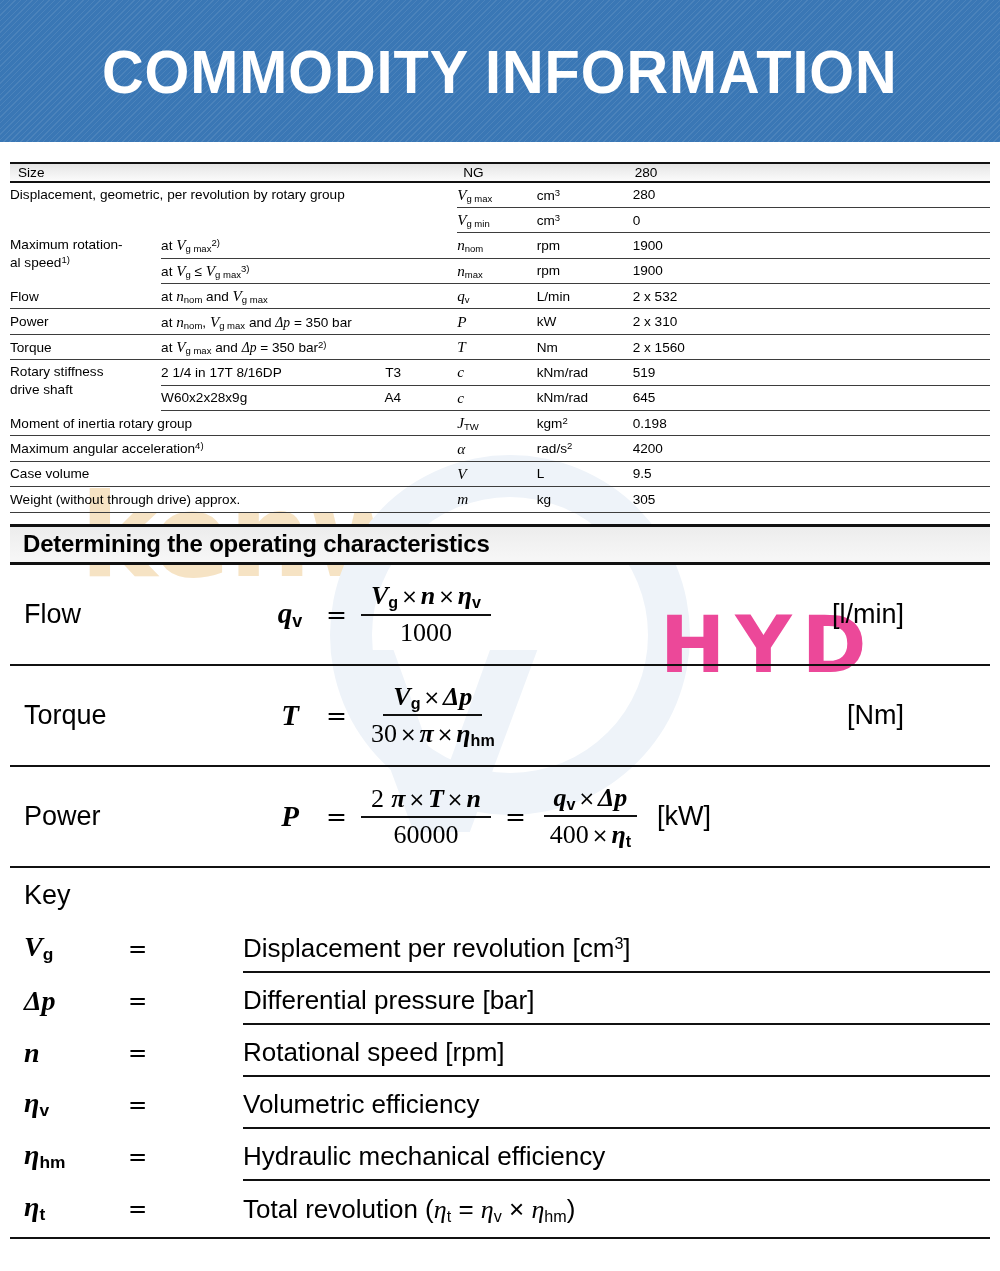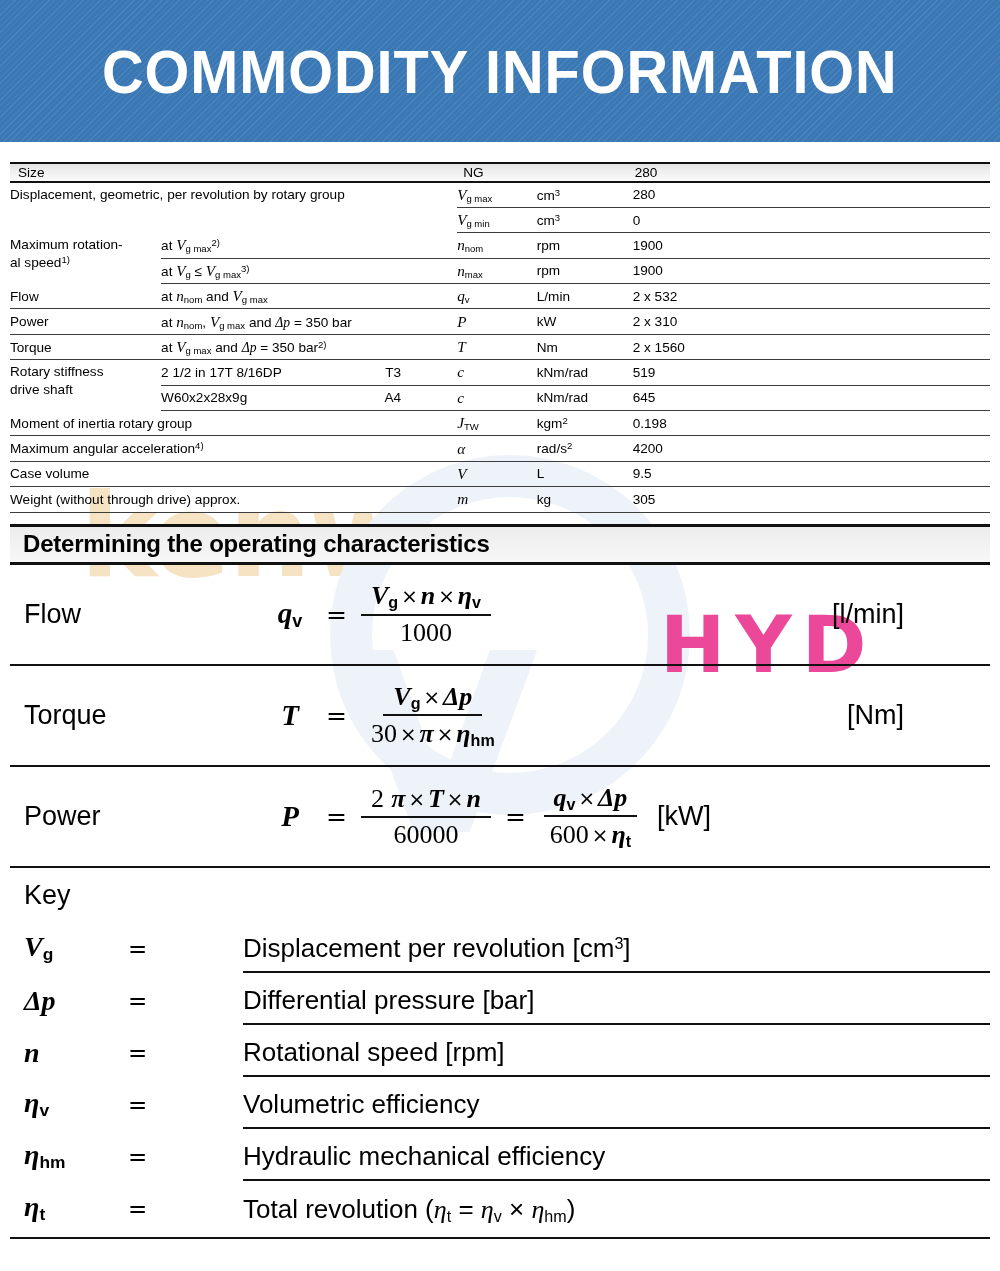--- a/index.html
+++ b/index.html
@@ -396,21 +396,21 @@
           <td class="cell unit rule">Nm</td>
           <td class="cell val rule">2 x 1560</td>
         </tr>
 
         <tr>
           <td class="cell norule" rowspan="2" style="vertical-align:top;padding-top:3px;line-height:1.32;">
             <span>Rotary stiffness</span><br><span>drive shaft</span>
           </td>
           <td class="cell rule">
             <span class="cond-inner">
-                <span class="cond-text">2 1/2 in 17T 8/16DP</span>
+                <span class="cond-text">2 1/4 in 17T 8/16DP</span>
                 <span class="cond-code">T3</span>
               </span>
           </td>
           <td class="cell sym rule"><span class="mi">c</span></td>
           <td class="cell unit rule">kNm/rad</td>
           <td class="cell val rule">519</td>
         </tr>
 
         <tr>
           <td class="cell rule">
@@ -495,21 +495,21 @@
       <div class="f-body">
         <span class="f-lhs">P</span>
         <span class="f-eq">=</span>
         <span class="frac">
           <span class="num"><span class="fnum">2</span>&nbsp;<span class="fm">π</span><span class="times">×</span><span class="fm">T</span><span class="times">×</span><span class="fm">n</span></span>
           <span class="den fnum">60000</span>
         </span>
         <span class="f-eq">=</span>
         <span class="frac">
           <span class="num"><span class="fm">q</span><span class="fsub">v</span><span class="times">×</span><span class="fm">Δp</span></span>
-          <span class="den"><span class="fnum">600</span><span class="times">×</span><span class="fm">η</span><span class="fsub">t</span></span>
+          <span class="den"><span class="fnum">400</span><span class="times">×</span><span class="fm">η</span><span class="fsub">t</span></span>
         </span>
         <span class="f-unit">[kW]</span>
       </div>
     </div>
   </div>
 
   <div id="key">
     <div id="key-title">Key</div>
 
     <div class="k-row">

